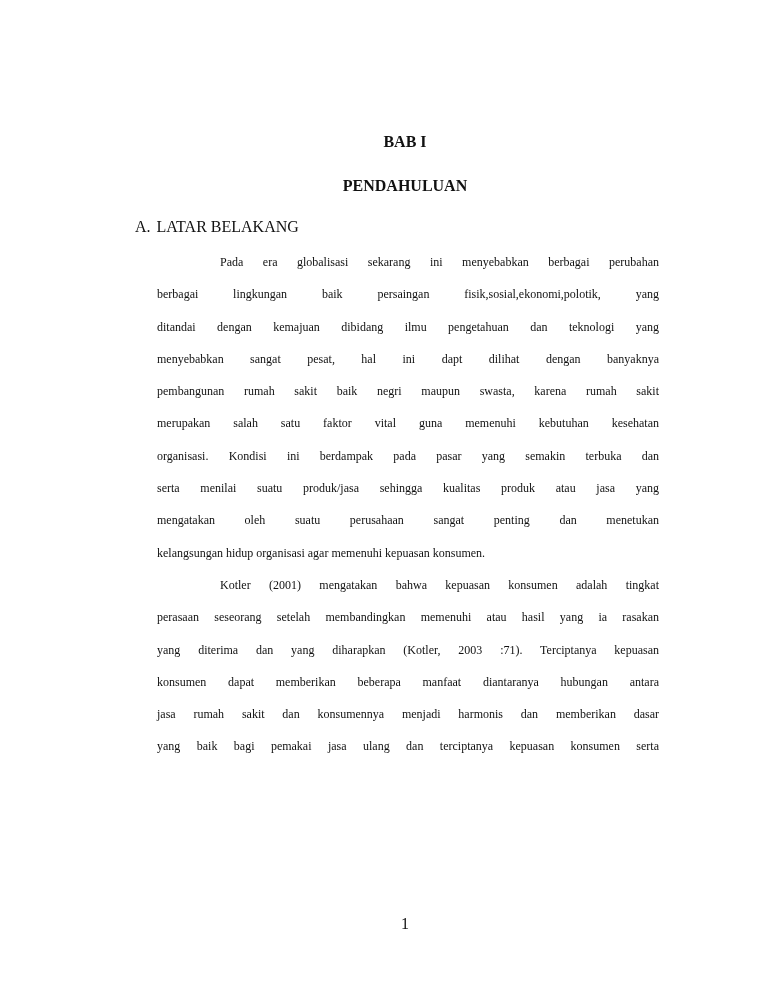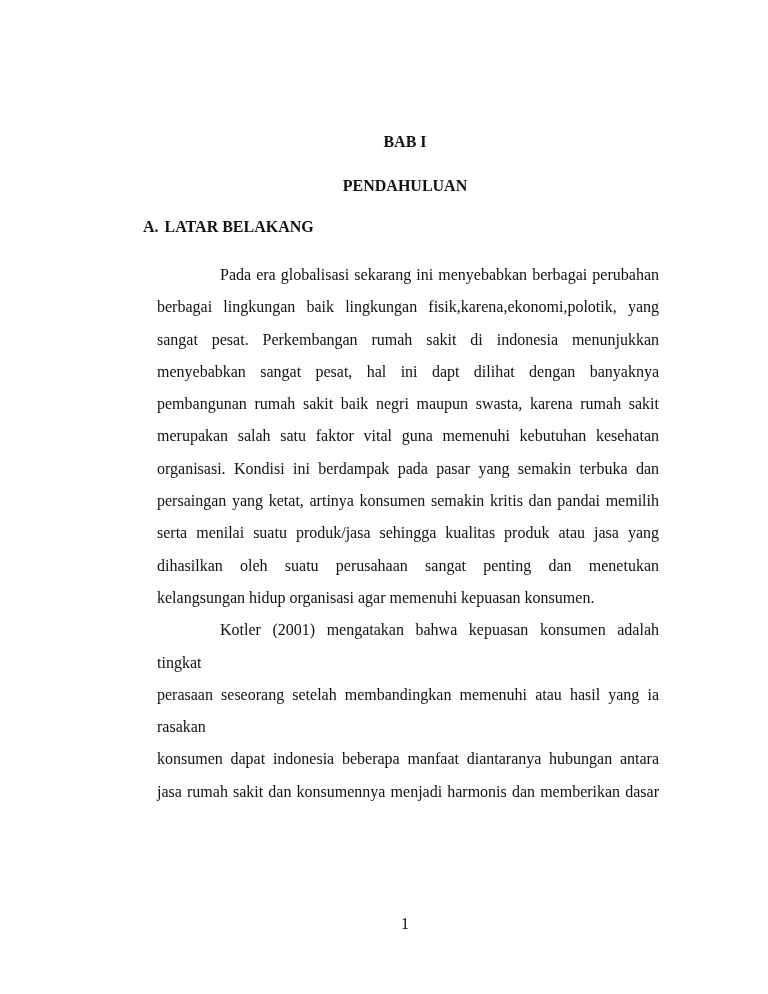--- a/index.html
+++ b/index.html
@@ -18,29 +18,28 @@
   }
   .center-heading {
     position: absolute; left: 151px; width: 508px;
     text-align: center;
     font-weight: bold;
     font-size: 16px; line-height: 22px;
   }
   .chapter-title    { top: 131px; }
   .chapter-subtitle { top: 175px; }
   .section-heading {
-    position: absolute; left: 143px; top: 216px; width: 508px;
-    font-weight: bold;
+    position: absolute; left: 135px; top: 216px; width: 508px;
+    font-weight: normal;
     font-size: 16px; line-height: 22px;
   }
   .section-heading .section-label { display: inline-block; margin-right: 6px; }
   .body-text {
     position: absolute; left: 157px; top: 246px; width: 502px;
-    font-size: 16px;
-    margin-top: 13px;
+    font-size: 12px;
   }
   .line {
     line-height: 32.3px;
     text-align: justify;
     text-align-last: justify;
     text-justify: inter-word;
   }
   .line.first-line { text-indent: 63px; }
   .line.no-justify { text-align-last: left; }
   .page-number {
@@ -57,31 +56,32 @@
   <div class="center-heading chapter-title">BAB I</div>
 
   <div class="center-heading chapter-subtitle">PENDAHULUAN</div>
 
   <div class="section-heading">
     <span class="section-label">A.</span><span>LATAR BELAKANG</span>
   </div>
 
   <div class="body-text">
       <div class="line first-line">Pada era globalisasi sekarang ini menyebabkan berbagai perubahan</div>
-      <div class="line">berbagai lingkungan baik lingkungan fisik,karena,ekonomi,polotik, yang</div>
-      <div class="line">sangat pesat. Perkembangan rumah sakit di indonesia menunjukkan</div>
+      <div class="line">berbagai lingkungan baik persaingan fisik,sosial,ekonomi,polotik, yang</div>
+      <div class="line">ditandai dengan kemajuan dibidang ilmu pengetahuan dan teknologi yang</div>
       <div class="line">menyebabkan sangat pesat, hal ini dapt dilihat dengan banyaknya</div>
       <div class="line">pembangunan rumah sakit baik negri maupun swasta, karena rumah sakit</div>
       <div class="line">merupakan salah satu faktor vital guna memenuhi kebutuhan kesehatan</div>
       <div class="line">organisasi. Kondisi ini berdampak pada pasar yang semakin terbuka dan</div>
-      <div class="line">persaingan yang ketat, artinya konsumen semakin kritis dan pandai memilih</div>
       <div class="line">serta menilai suatu produk/jasa sehingga kualitas produk atau jasa yang</div>
-      <div class="line">dihasilkan oleh suatu perusahaan sangat penting dan menetukan</div>
+      <div class="line">mengatakan oleh suatu perusahaan sangat penting dan menetukan</div>
       <div class="line no-justify">kelangsungan hidup organisasi agar memenuhi kepuasan konsumen.</div>
       <div class="line first-line">Kotler (2001) mengatakan bahwa kepuasan konsumen adalah tingkat</div>
       <div class="line">perasaan seseorang setelah membandingkan memenuhi atau hasil yang ia rasakan</div>
-      <div class="line">konsumen dapat indonesia beberapa manfaat diantaranya hubungan antara</div>
+      <div class="line">yang diterima dan yang diharapkan (Kotler, 2003 :71). Terciptanya kepuasan</div>
+      <div class="line">konsumen dapat memberikan beberapa manfaat diantaranya hubungan antara</div>
       <div class="line">jasa rumah sakit dan konsumennya menjadi harmonis dan memberikan dasar</div>
+      <div class="line">yang baik bagi pemakai jasa ulang dan terciptanya kepuasan konsumen serta</div>
     </div>
 
   <div class="page-number">1</div>
 
 </div>
 
 </body></html>

